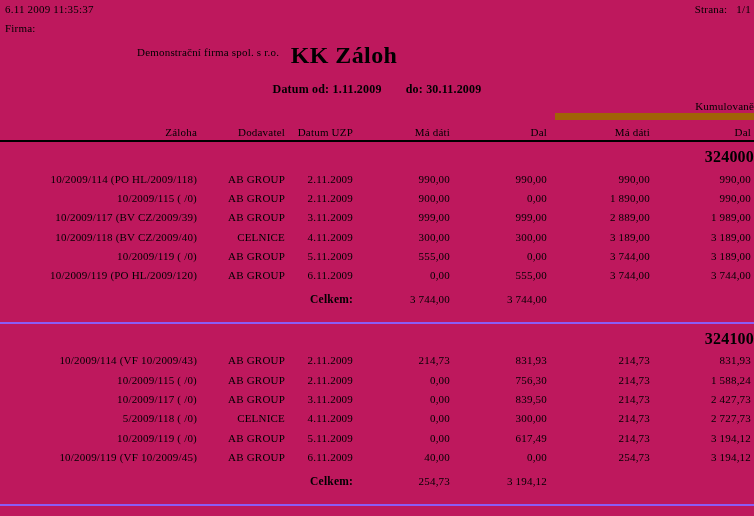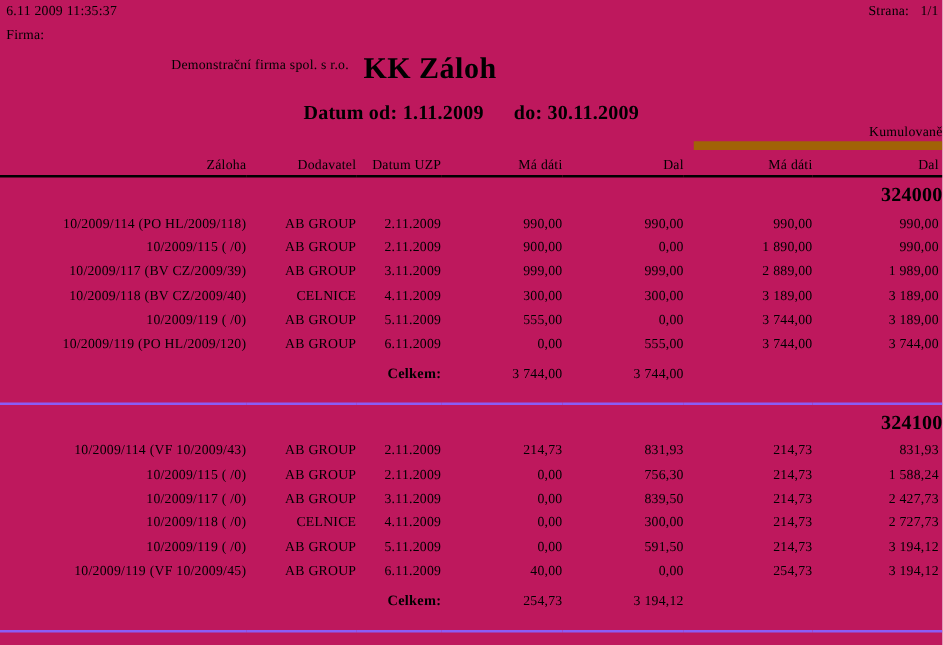--- a/index.html
+++ b/index.html
@@ -9,21 +9,21 @@
     font-size:11px; color:#000000; letter-spacing:0.2px; overflow:hidden;
   }
   .datetime { position:absolute; top:3px; left:5px; }
   .page-info { position:absolute; top:3px; right:3px; }
   .page-info .lbl { margin-right:9px; }
   .firma-row { position:absolute; top:22px; left:5px; width:744px; height:14px; }
   .firma-value { position:absolute; left:132px; top:0;margin-top:24px; }
   .title { position:absolute; top:42px; left:0; width:688px; text-align:center;
            font-size:24px; font-weight:bold; letter-spacing:0.4px; }
   .daterange { position:absolute; top:82px; left:0; width:754px; text-align:center;
-               font-weight:bold; font-size:16px; }
+               font-weight:bold; font-size:12px; }
   .daterange .gap { display:inline-block; width:24px; }
 
   table.report { position:absolute; top:100px; left:0; width:754px;
                  border-collapse:collapse; table-layout:fixed; }
   td, th { padding:0; margin:0; font-weight:normal; white-space:nowrap; overflow:hidden;
            font-size:11px; letter-spacing:0.2px; }
   .al { text-align:right; }
   .ar { text-align:right; }
   .c0 { padding-left:4px; }
   .c6 { padding-right:3px; }
@@ -179,34 +179,34 @@
         <tr class="datarow">
           <td class="c0 al">10/2009/117 ( /0)</td>
           <td class="al">AB GROUP</td>
           <td class="ar">3.11.2009</td>
           <td class="ar">0,00</td>
           <td class="ar">839,50</td>
           <td class="ar">214,73</td>
           <td class="ar c6">2 427,73</td>
         </tr>
         <tr class="datarow">
-          <td class="c0 al">10/2009/118 ( /0)</td>
+          <td class="c0 al">5/2009/118 ( /0)</td>
           <td class="al">CELNICE</td>
           <td class="ar">4.11.2009</td>
           <td class="ar">0,00</td>
           <td class="ar">300,00</td>
           <td class="ar">214,73</td>
           <td class="ar c6">2 727,73</td>
         </tr>
         <tr class="datarow">
           <td class="c0 al">10/2009/119 ( /0)</td>
           <td class="al">AB GROUP</td>
           <td class="ar">5.11.2009</td>
           <td class="ar">0,00</td>
-          <td class="ar">591,50</td>
+          <td class="ar">617,49</td>
           <td class="ar">214,73</td>
           <td class="ar c6">3 194,12</td>
         </tr>
         <tr class="datarow">
           <td class="c0 al">10/2009/119 (VF 10/2009/45)</td>
           <td class="al">AB GROUP</td>
           <td class="ar">6.11.2009</td>
           <td class="ar">40,00</td>
           <td class="ar">0,00</td>
           <td class="ar">254,73</td>

